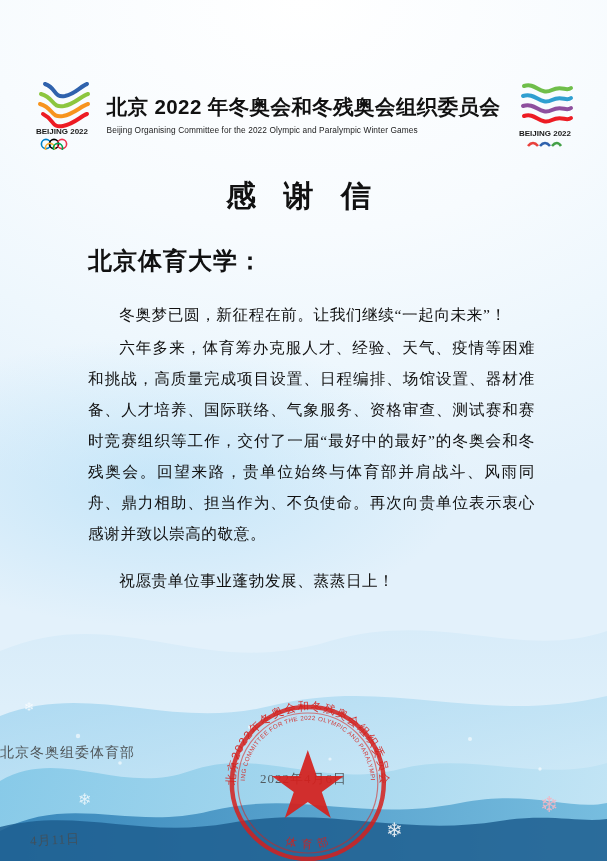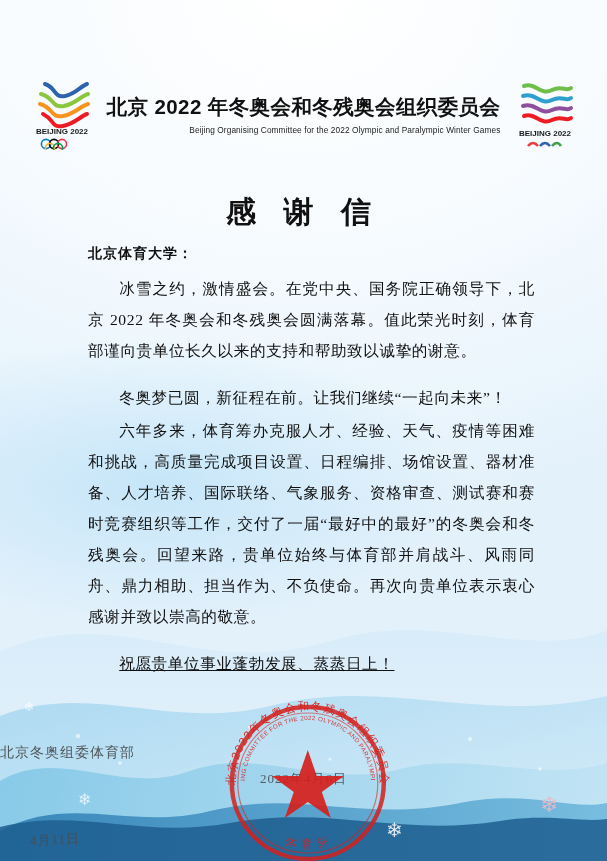--- a/index.html
+++ b/index.html
@@ -24,52 +24,52 @@
     background:radial-gradient(60% 60% at 30% 50%, rgba(160,215,245,.45), rgba(255,255,255,0) 70%);
   }
 
   
   .header{
     position:absolute;top:78px;left:0;right:0;
     display:flex;align-items:center;justify-content:center;gap:14px;
   }
   .emblem{width:62px;height:72px;flex:0 0 auto;position:relative;}
   .emblem svg{display:block;}
-  .titles{text-align:right;}
+  .titles{text-align:left;}
   .title-cn{
     font-family:"Liberation Sans", sans-serif;
     font-weight:bold;font-size:20.5px;color:#111;letter-spacing:.4px;
     white-space:nowrap;
   }
   .title-en{
     font-family:"Liberation Sans", sans-serif;
     font-size:8.3px;color:#222;margin-top:4px;letter-spacing:.1px;white-space:nowrap;
   }
 
   .doc-title{
     position:absolute;top:176px;left:0;right:0;text-align:center;
     font-family:"Liberation Serif", serif;
-    font-weight:bold;font-size:30px;letter-spacing:10px;color:#111;margin-top:16px;
+    font-weight:bold;font-size:30px;letter-spacing:10px;color:#111;
   }
 
   .body-wrap{
     position:absolute;left:88px;right:72px;top:245px;
   }
   .salutation{
-    font-size:14px;font-weight:bold;color:#111;letter-spacing:1px;
-    margin-bottom:10px;
+    font-size:24px;font-weight:bold;color:#111;letter-spacing:1px;
+    margin-bottom:22px;
   }
   p.para{
     margin:0 0 16px 0;
     font-size:15.6px;line-height:31px;color:#111;
     text-align:justify;text-justify:inter-ideograph;
     text-indent:2em;
     letter-spacing:.6px;
   }
-  p.para.last{margin-bottom:16px;text-decoration:underline;}
+  p.para.last{margin-bottom:16px;}
   p.tight{margin-bottom:2px;}
 
   
   .seal{
     position:absolute;left:50%;top:688px;transform:translateX(-48%);
     width:190px;height:190px;
   }
   .seal svg{display:block;}
   .sign-line{
     position:absolute;left:0;right:0;top:744px;text-align:left;
@@ -177,21 +177,20 @@
           <path d="M38 68 q5 -6 9 0" stroke="#43a047" stroke-width="2.6" fill="none"></path>
         </g>
       </svg>
     </div>
   </div>
 
   <div class="doc-title">感 谢 信</div>
 
   <div class="body-wrap">
     <div class="salutation">北京体育大学：</div>
-    <p class="para">冰雪之约，激情盛会。在党中央、国务院正确领导下，北京 2022 年冬奥会和冬残奥会圆满落幕。值此荣光时刻，体育部谨向贵单位长久以来的支持和帮助致以诚挚的谢意。</p>
     <p class="para tight">冬奥梦已圆，新征程在前。让我们继续“一起向未来”！</p>
     <p class="para">六年多来，体育筹办克服人才、经验、天气、疫情等困难和挑战，高质量完成项目设置、日程编排、场馆设置、器材准备、人才培养、国际联络、气象服务、资格审查、测试赛和赛时竞赛组织等工作，交付了一届“最好中的最好”的冬奥会和冬残奥会。回望来路，贵单位始终与体育部并肩战斗、风雨同舟、鼎力相助、担当作为、不负使命。再次向贵单位表示衷心感谢并致以崇高的敬意。</p>
     <p class="para last">祝愿贵单位事业蓬勃发展、蒸蒸日上！</p>
   </div>
 
   <div class="sign-line">北京冬奥组委体育部</div>
   <div class="sign-date">2022年4月6日</div>
 
   <div class="seal">
     <svg viewBox="0 0 190 190">

